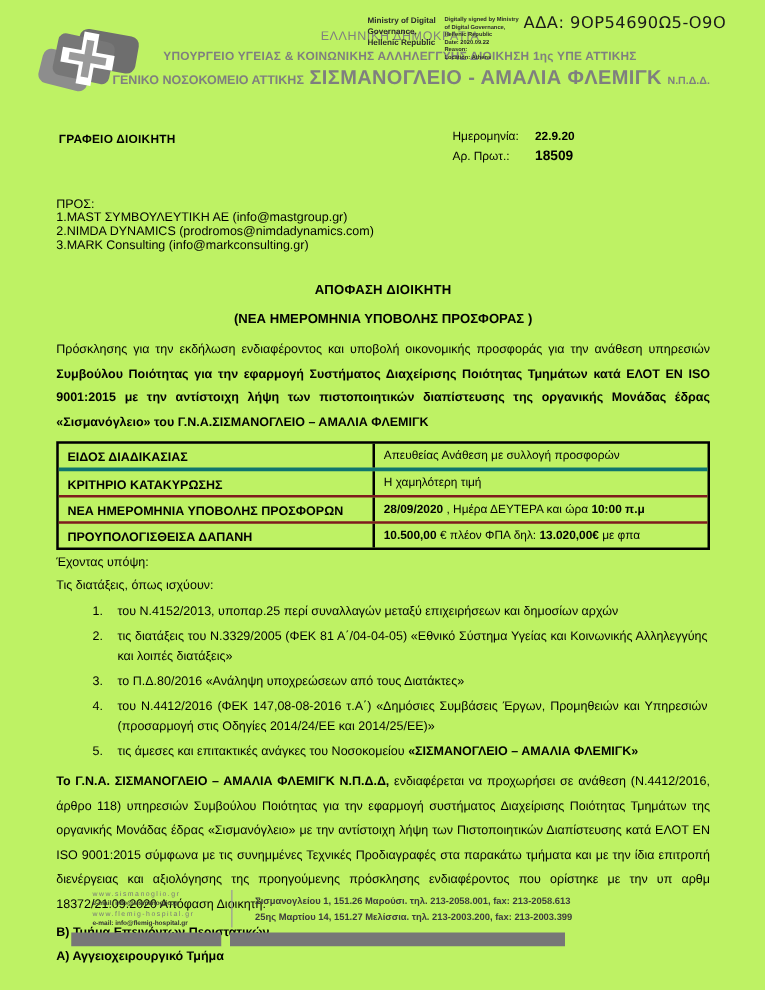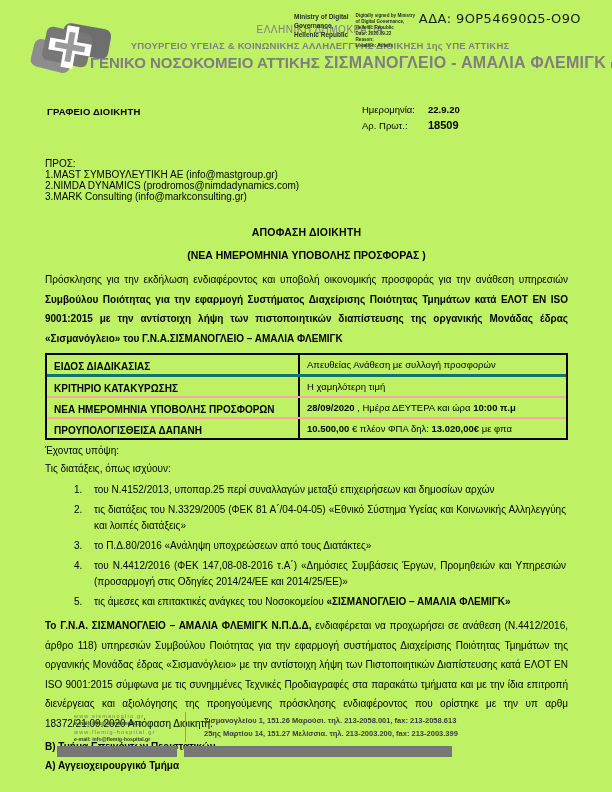--- a/index.html
+++ b/index.html
@@ -10,21 +10,21 @@
   }
   
   .ada { position:absolute; top:11px; right:31px; font-size:13px; letter-spacing:0.4px; color:#1a1a1a; font-family:"DejaVu Sans",sans-serif; }
   
   .logo { position:absolute; left:30px; top:20px; width:86px; height:56px; }
   
   .letterhead { position:absolute; left:90px; top:24px; width:460px; text-align:center; color:#7f7f7f; line-height:1.25; }
   .lh-republic { font-size:10px; letter-spacing:0.5px; }
   .lh-ministry { font-size:9.5px; font-weight:bold; margin-top:3px; letter-spacing:0.2px; }
   .lh-hospital { margin-top:2px; white-space:nowrap; }
-  .lh-prefix { font-size:15px; font-weight:bold; }
+  .lh-prefix { font-size:10px; font-weight:bold; }
   .lh-name   { font-size:16px; font-weight:bold; letter-spacing:0.3px; }
   .lh-suffix { font-size:8.5px; font-weight:bold; }
   
   .stamp { position:absolute; left:294px; top:13px; display:flex; gap:7px; color:#2b2b2b; }
   .stamp-signer { font-size:6.5px; font-weight:bold; line-height:1.35; white-space:pre-line; }
   .stamp-details { font-size:4.6px; font-weight:bold; line-height:1.3; white-space:pre-line; }
   
   .content { position:absolute; left:45px; top:100px; width:523px; font-size:10px; }
   .meta-row { position:relative; height:42px; }
   .office { position:absolute; left:2px; top:6px; font-size:9.5px; font-weight:bold; letter-spacing:0.2px; }
@@ -32,21 +32,21 @@
   .date-line { margin-bottom:4px; }
   .date-label { display:inline-block; width:66px; }
   .bold { font-weight:bold; }
   .pros { margin-top:16px; font-size:10px; }
   .recipient { font-size:10px; }
   .title { margin-top:24px; text-align:center; font-weight:bold; font-size:10.5px; letter-spacing:0.2px; }
   .subtitle { margin-top:11px; text-align:center; font-weight:bold; font-size:10.5px; }
   .intro { margin-top:9px; text-align:justify; line-height:19.5px; }
   
   .dtable { margin-top:5px; border:2px solid #000; }
-  .trow { display:flex; align-items:stretch; border-top:2px solid #fca5a5; }
+  .trow { display:flex; align-items:stretch; border-top:2px solid #7f1d1d; }
   .trow:first-child { border-top:none; }
   .trow.thick { border-top:3px solid #0f766e; }
   .tlabel { width:240px; border-right:2px solid #000; font-weight:bold; font-size:10px; padding:4px 4px 0 7px; display:flex; align-items:center; }
   .tvalue { flex:1; font-size:9.5px; padding:4px 4px 4px 7px; display:flex; align-items:center; flex-wrap:wrap; white-space:pre-wrap;text-align:center; }
   
   .having { margin-top:5px; font-size:10px; }
   .provisions { margin-top:7px; font-size:10px; }
   .clist { margin-top:8px; }
   .citem { display:flex; line-height:16px; margin-bottom:4px; }
   .cnum { width:20px; margin-left:29px; flex:none; }

